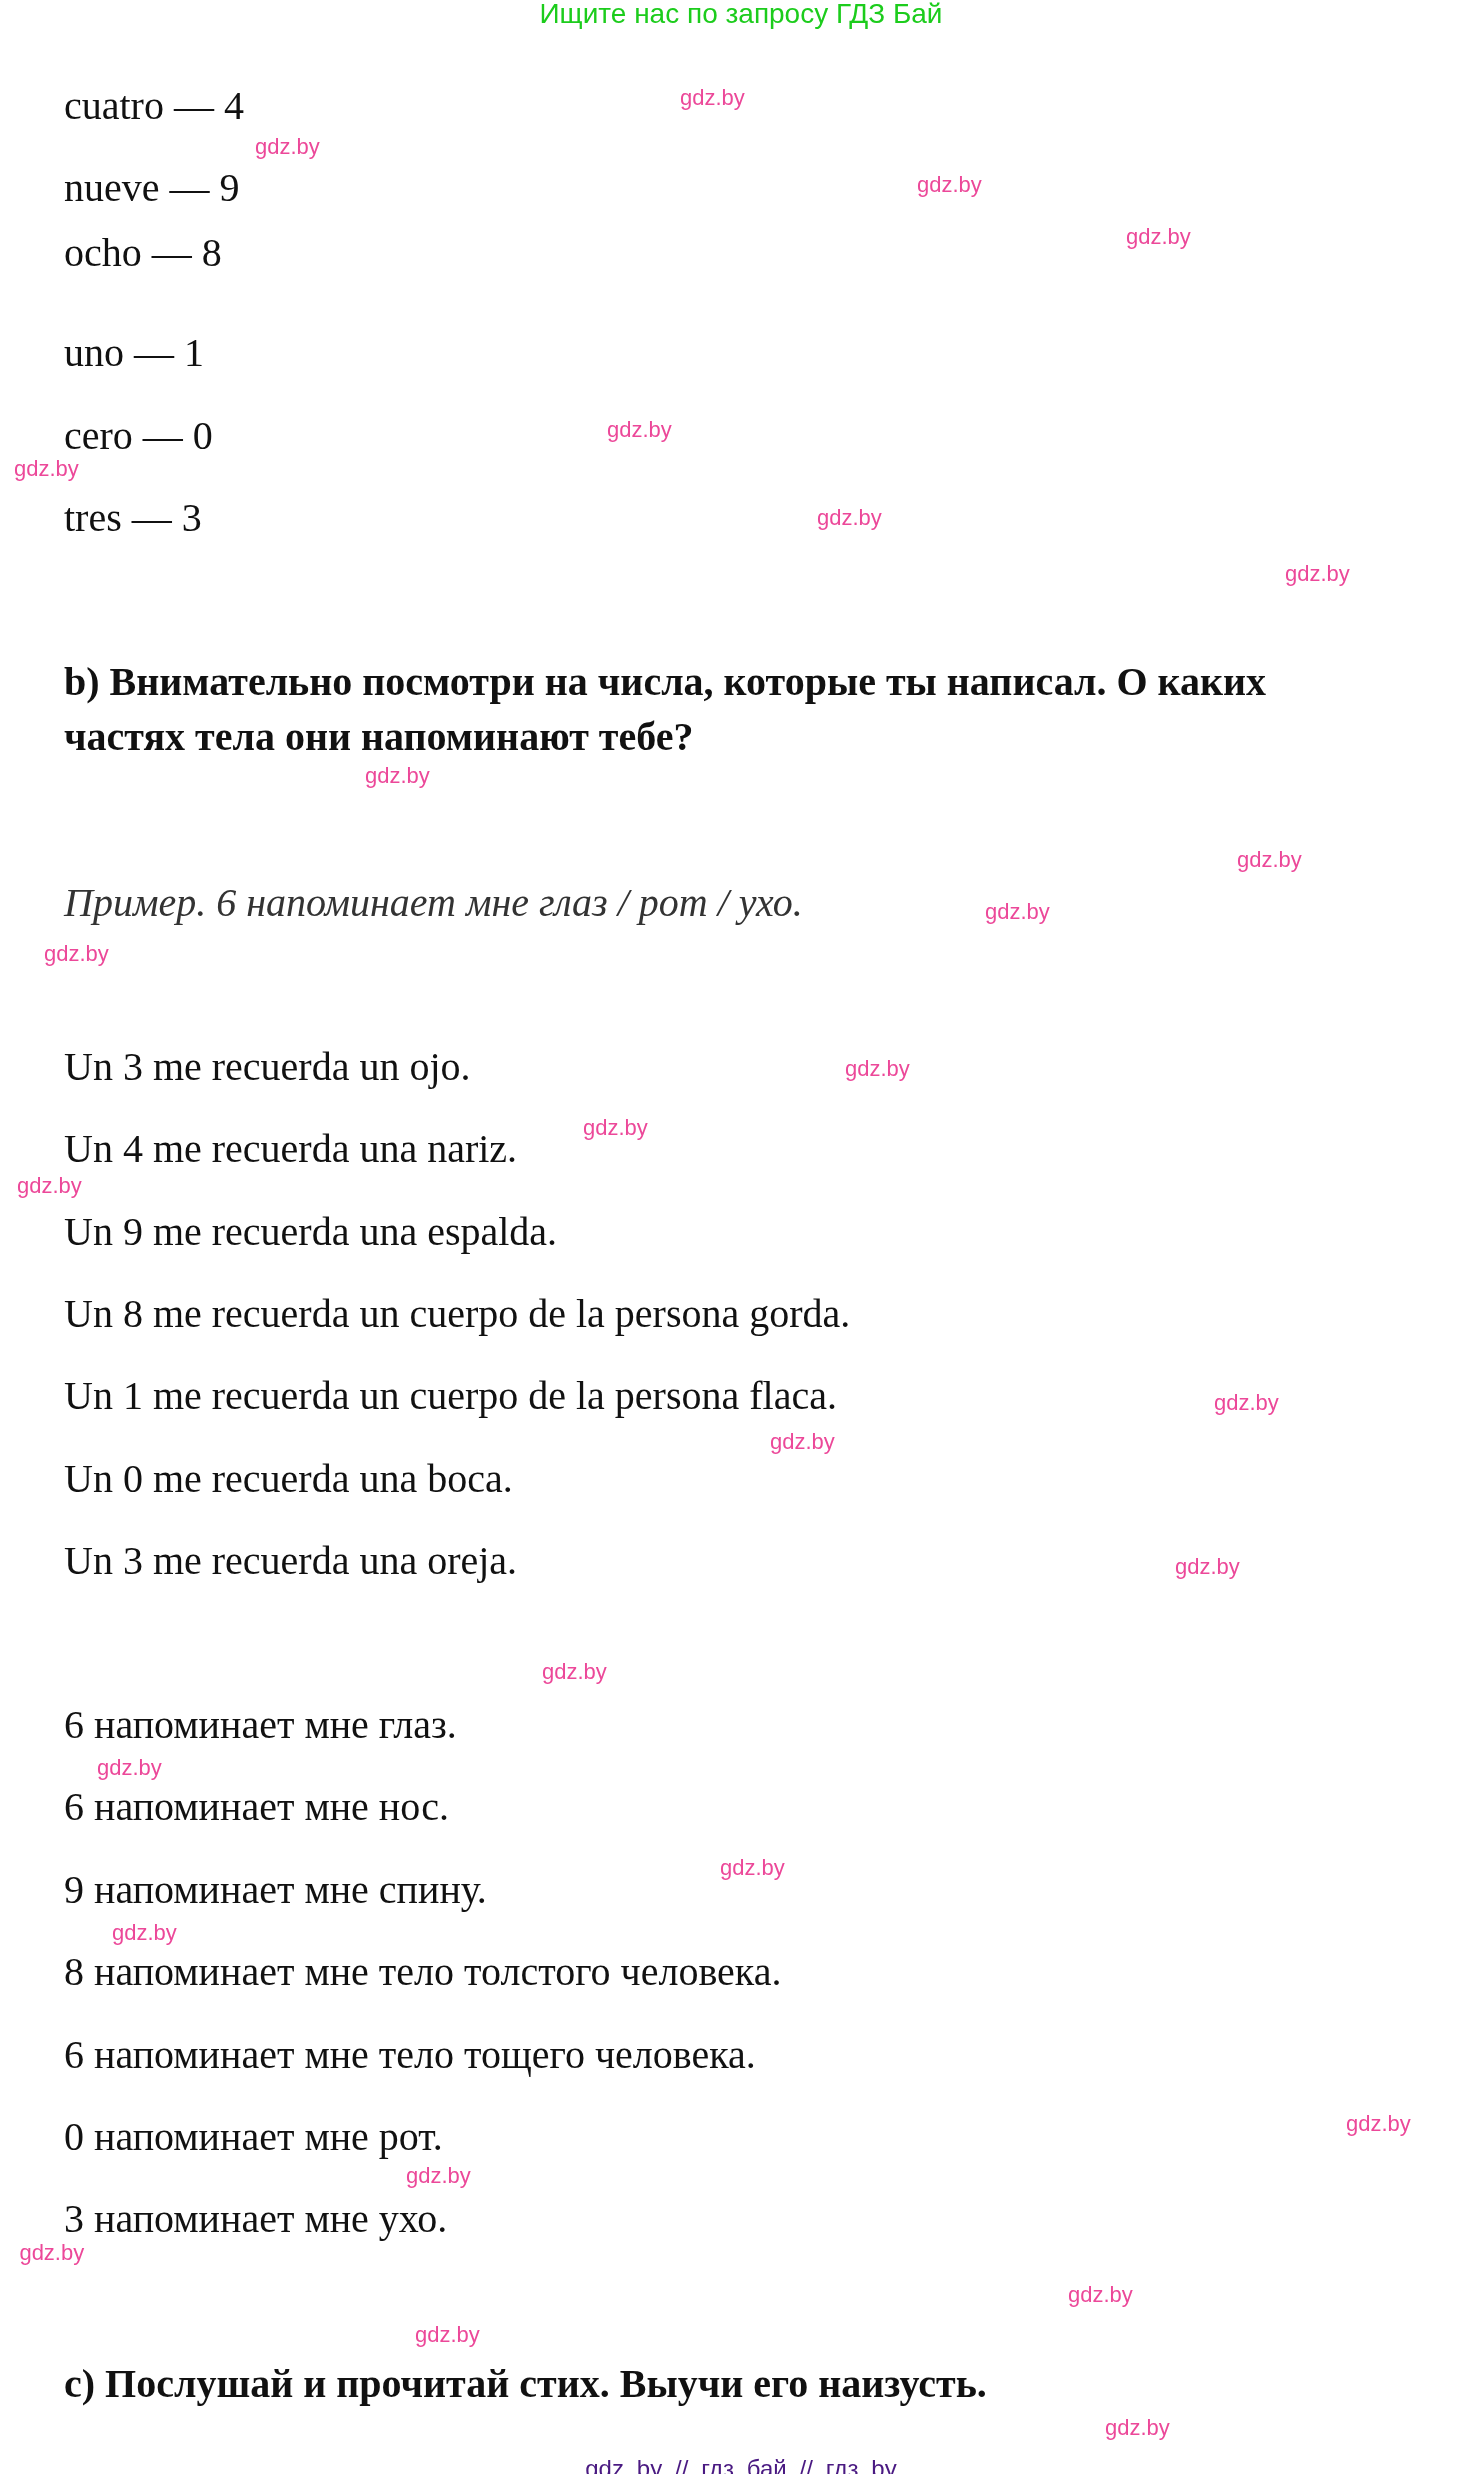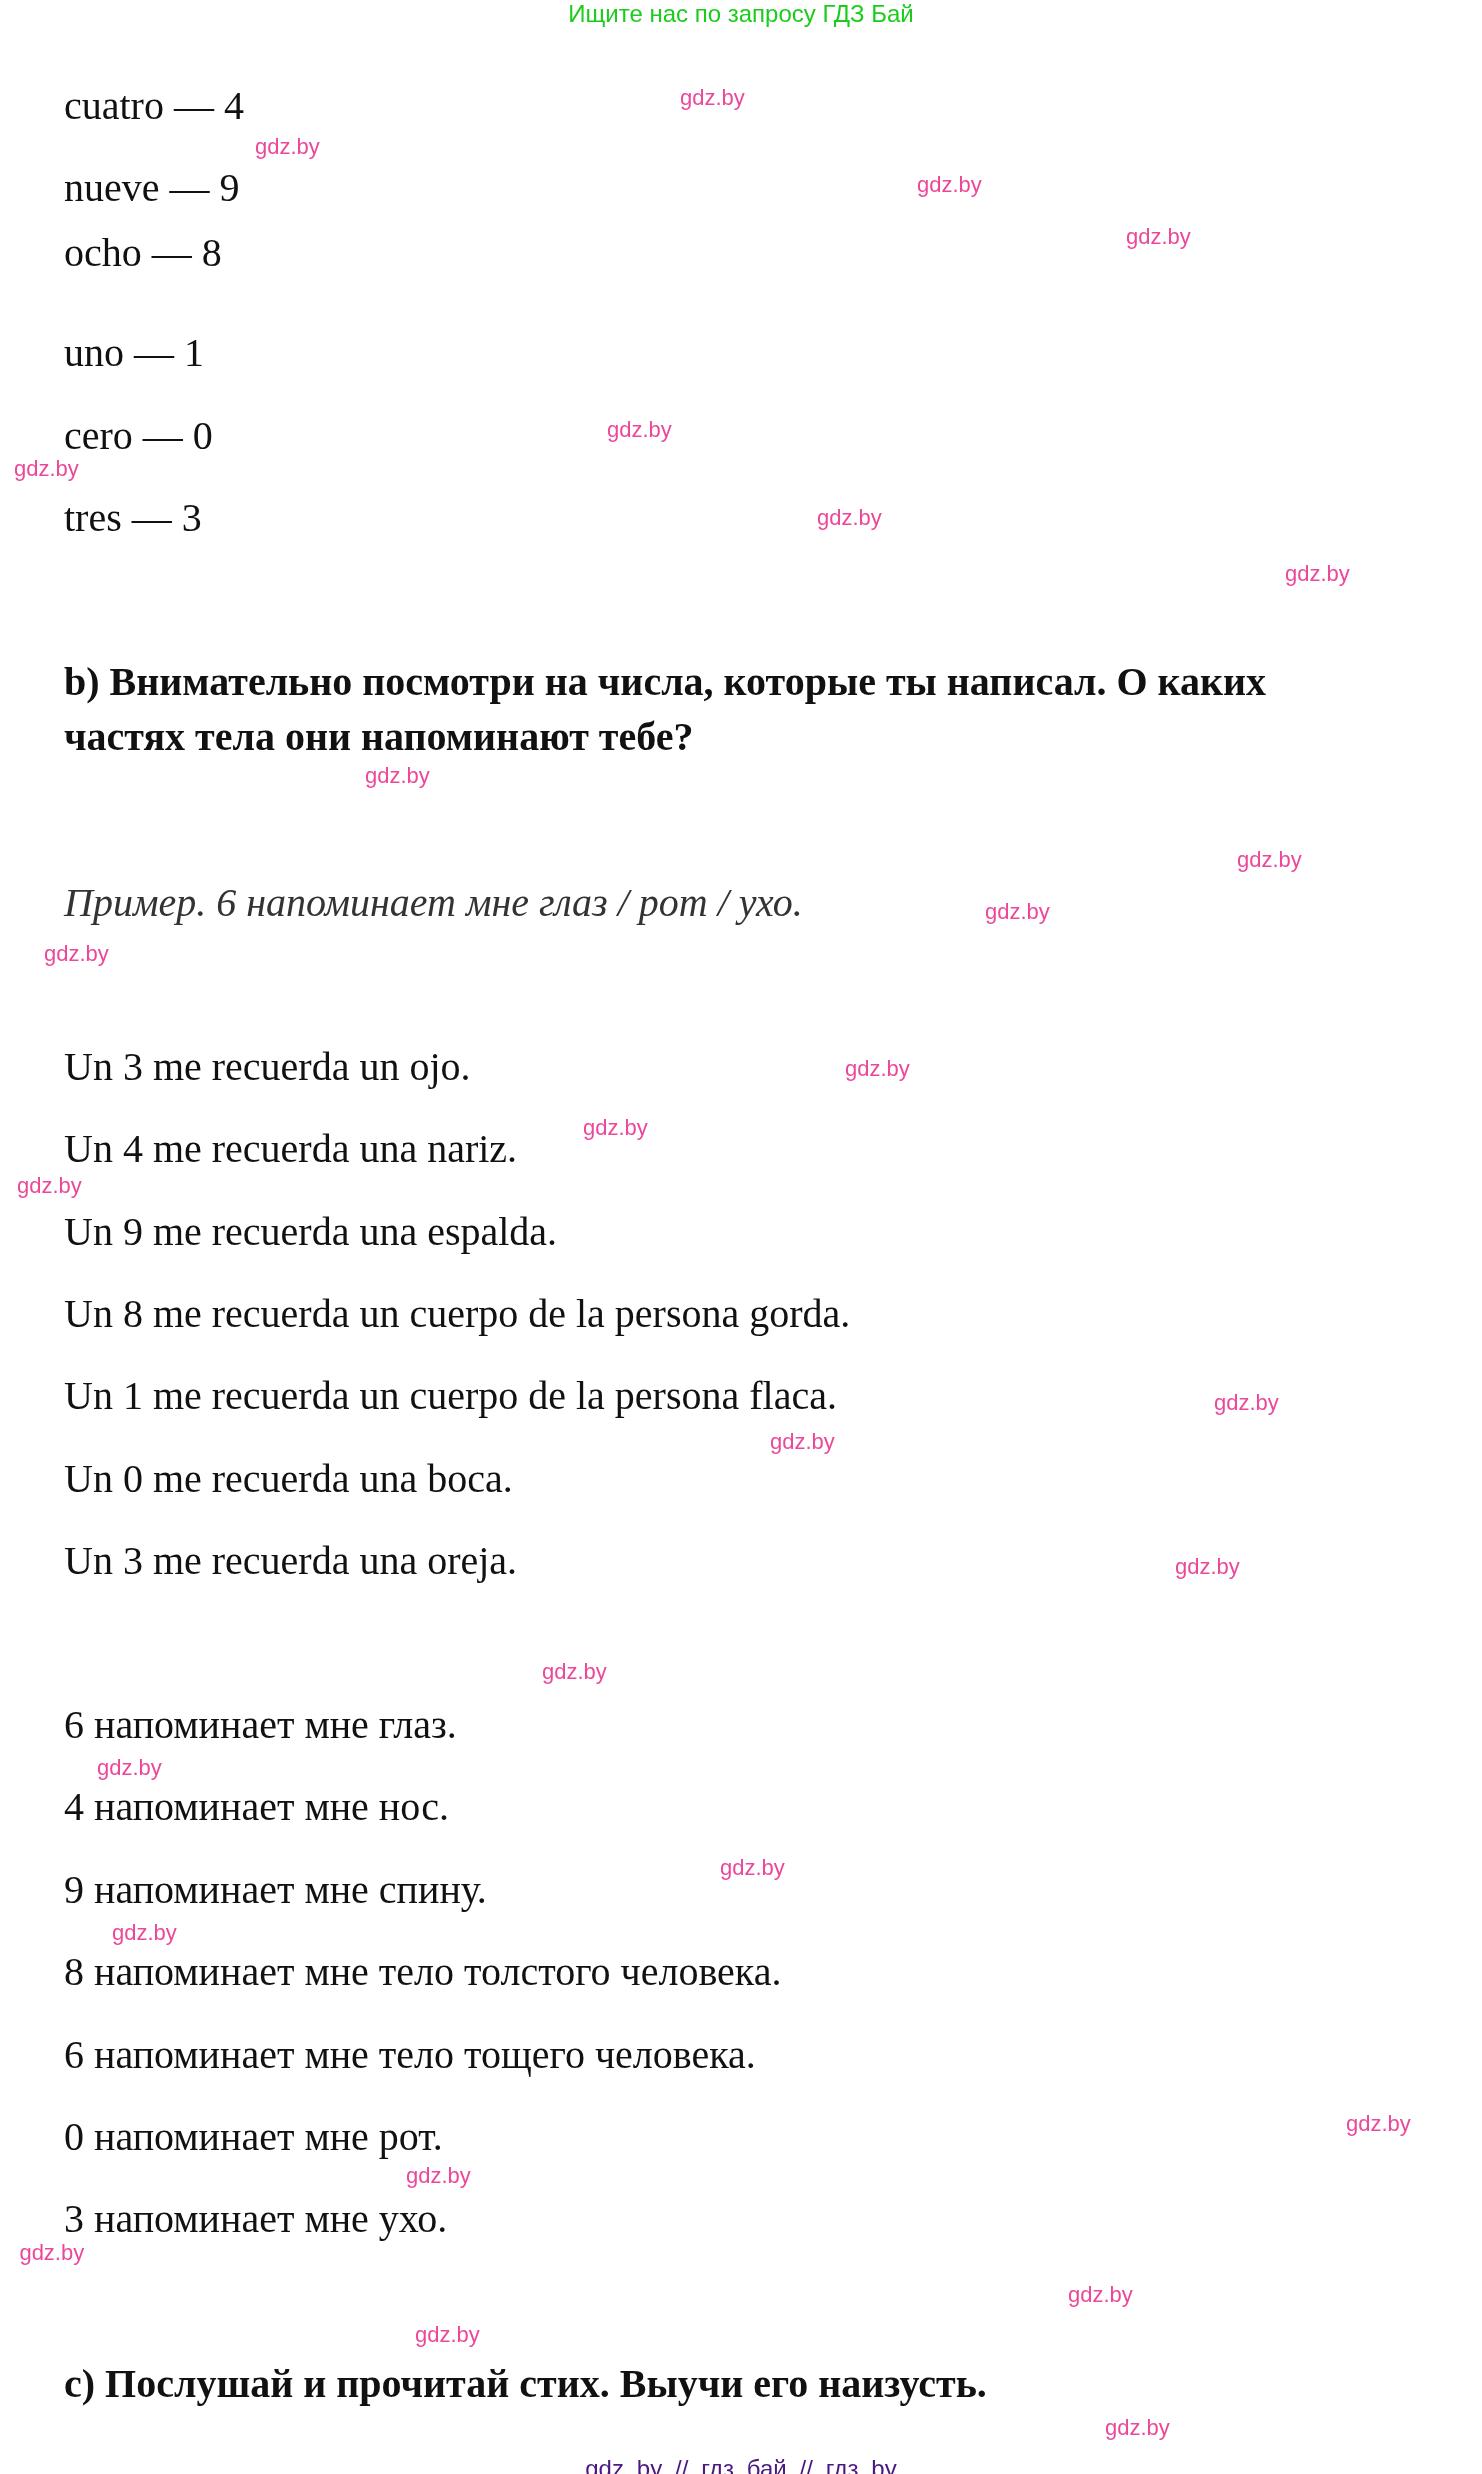--- a/index.html
+++ b/index.html
@@ -1,18 +1,18 @@
 <!DOCTYPE html>
 <html style="font-size:12.4px"><head>
 <meta charset="utf-8">
 <style>
   html, body { margin:0; padding:0; background:#ffffff; }
   body { width:1482px; height:2475px; position:relative; overflow:hidden; }
   .hdr { position:absolute; left:0; top:0; width:1482px; text-align:center;
-         font-family:"Liberation Sans", sans-serif; font-size:24px; color:#1ccc1c; line-height:28px; }
+         font-family:"Liberation Sans", sans-serif; font-size:28px; color:#1ccc1c; line-height:28px; }
   .ftr { position:absolute; left:0; top:2453px; width:1482px; text-align:center;
          font-family:"Liberation Sans", sans-serif; font-size:24px; color:#4a1a82; line-height:31px; word-spacing:6.2px; }
   .ln { position:absolute; left:64px; font-family:"Liberation Serif", serif; font-size:40px; color:#111;
         line-height:46px; white-space:nowrap; transform:translateY(-50%); }
   .bold { font-weight:bold; font-size:40px; }
   .ital { font-style:italic; color:#333; }
   .wm { position:absolute; font-family:"Liberation Sans", sans-serif; font-size:22px; color:#ec4899;
         line-height:25px; white-space:nowrap; transform:translateY(-50%); }
 </style>
 </head>
@@ -33,21 +33,21 @@
 
 <div class="ln" style="top:1067px">Un 3 me recuerda un ojo.</div>
 <div class="ln" style="top:1149px">Un 4 me recuerda una nariz.</div>
 <div class="ln" style="top:1232px">Un 9 me recuerda una espalda.</div>
 <div class="ln" style="top:1314px">Un 8 me recuerda un cuerpo de la persona gorda.</div>
 <div class="ln" style="top:1396px">Un 1 me recuerda un cuerpo de la persona flaca.</div>
 <div class="ln" style="top:1479px">Un 0 me recuerda una boca.</div>
 <div class="ln" style="top:1561px">Un 3 me recuerda una oreja.</div>
 
 <div class="ln" style="top:1725px">6 напоминает мне глаз.</div>
-<div class="ln" style="top:1807px">4 напоминает мне нос.</div>
+<div class="ln" style="top:1807px">6 напоминает мне нос.</div>
 <div class="ln" style="top:1890px">9 напоминает мне спину.</div>
 <div class="ln" style="top:1972px">8 напоминает мне тело толстого человека.</div>
 <div class="ln" style="top:2055px">6 напоминает мне тело тощего человека.</div>
 <div class="ln" style="top:2137px">0 напоминает мне рот.</div>
 <div class="ln" style="top:2219px">3 напоминает мне ухо.</div>
 
 <div class="ln bold" style="top:2384px">c) Послушай и прочитай стих. Выучи его наизусть.</div>
 
 <div class="wm" style="left:680px;top:97px">gdz.by</div>
 <div class="wm" style="left:255px;top:146px">gdz.by</div>

